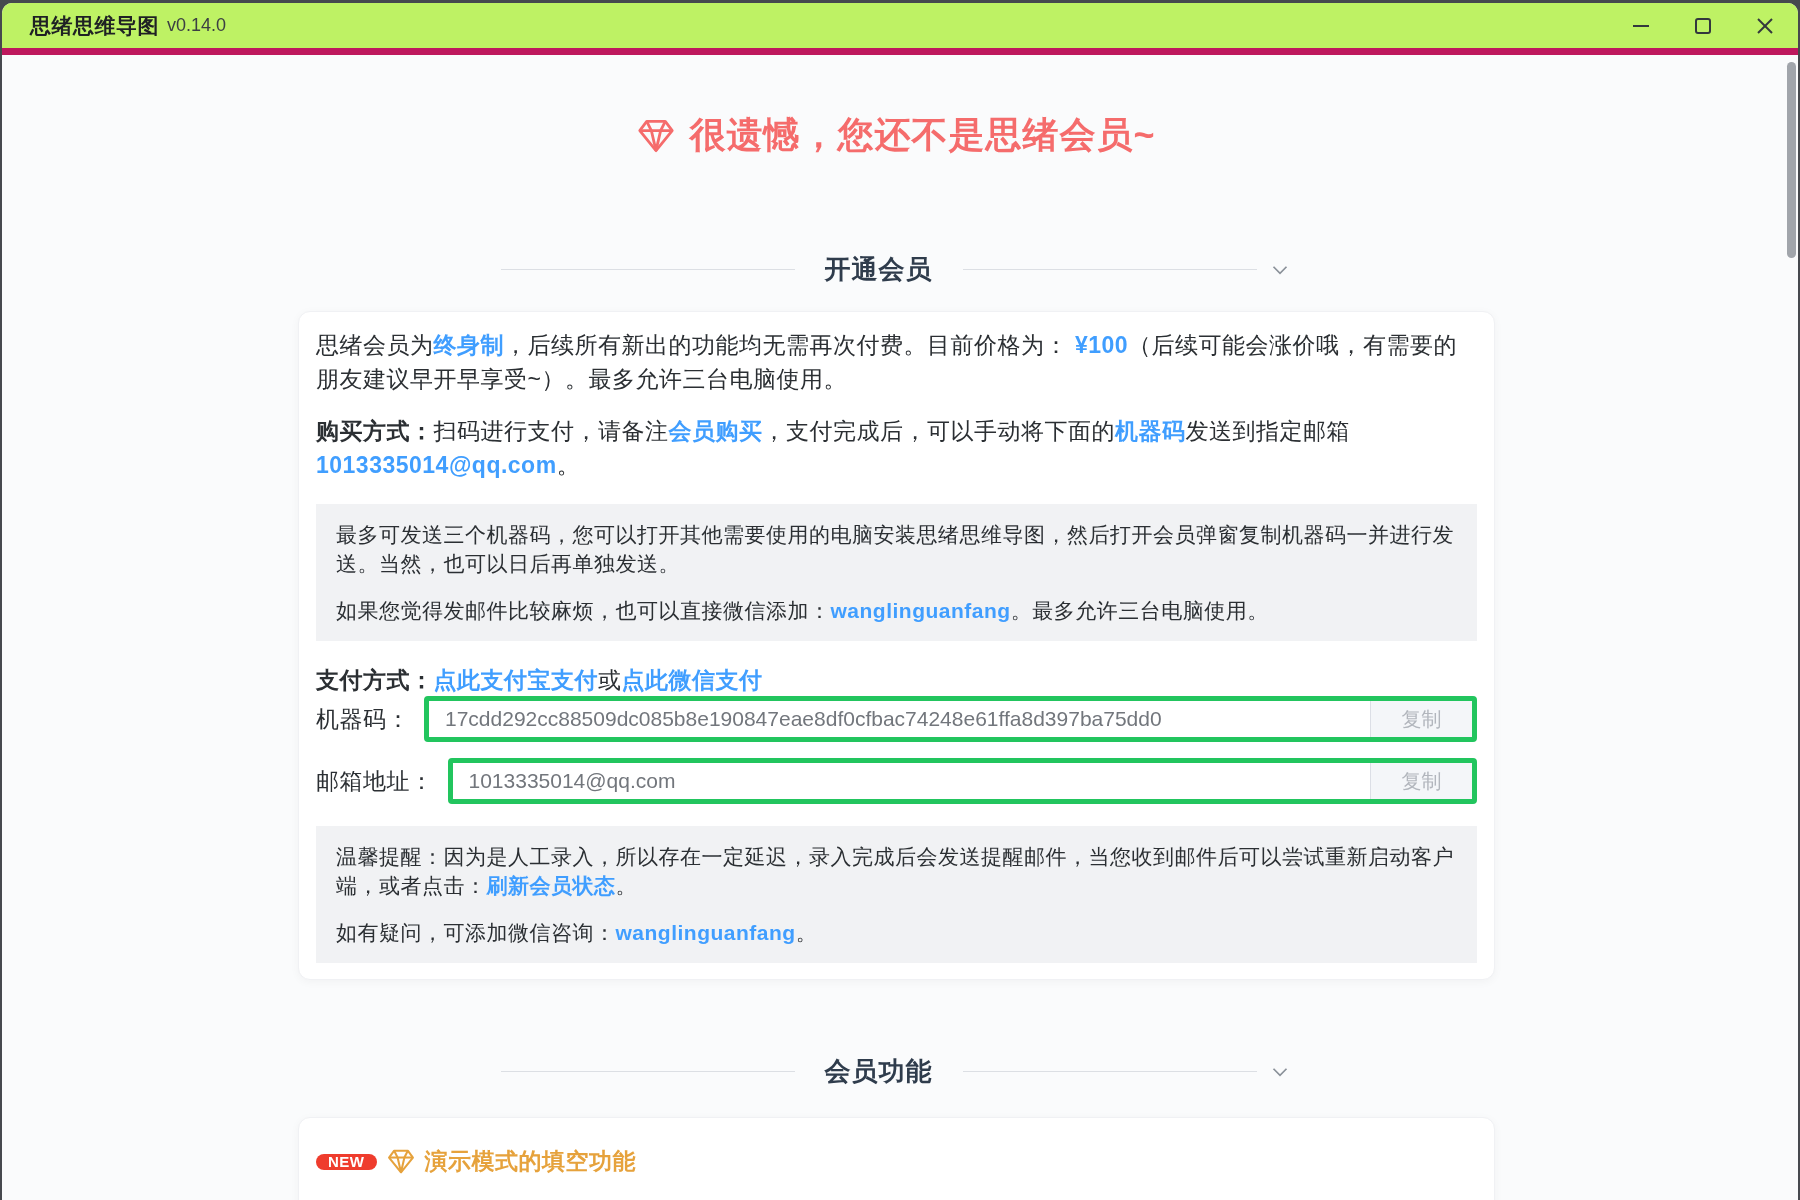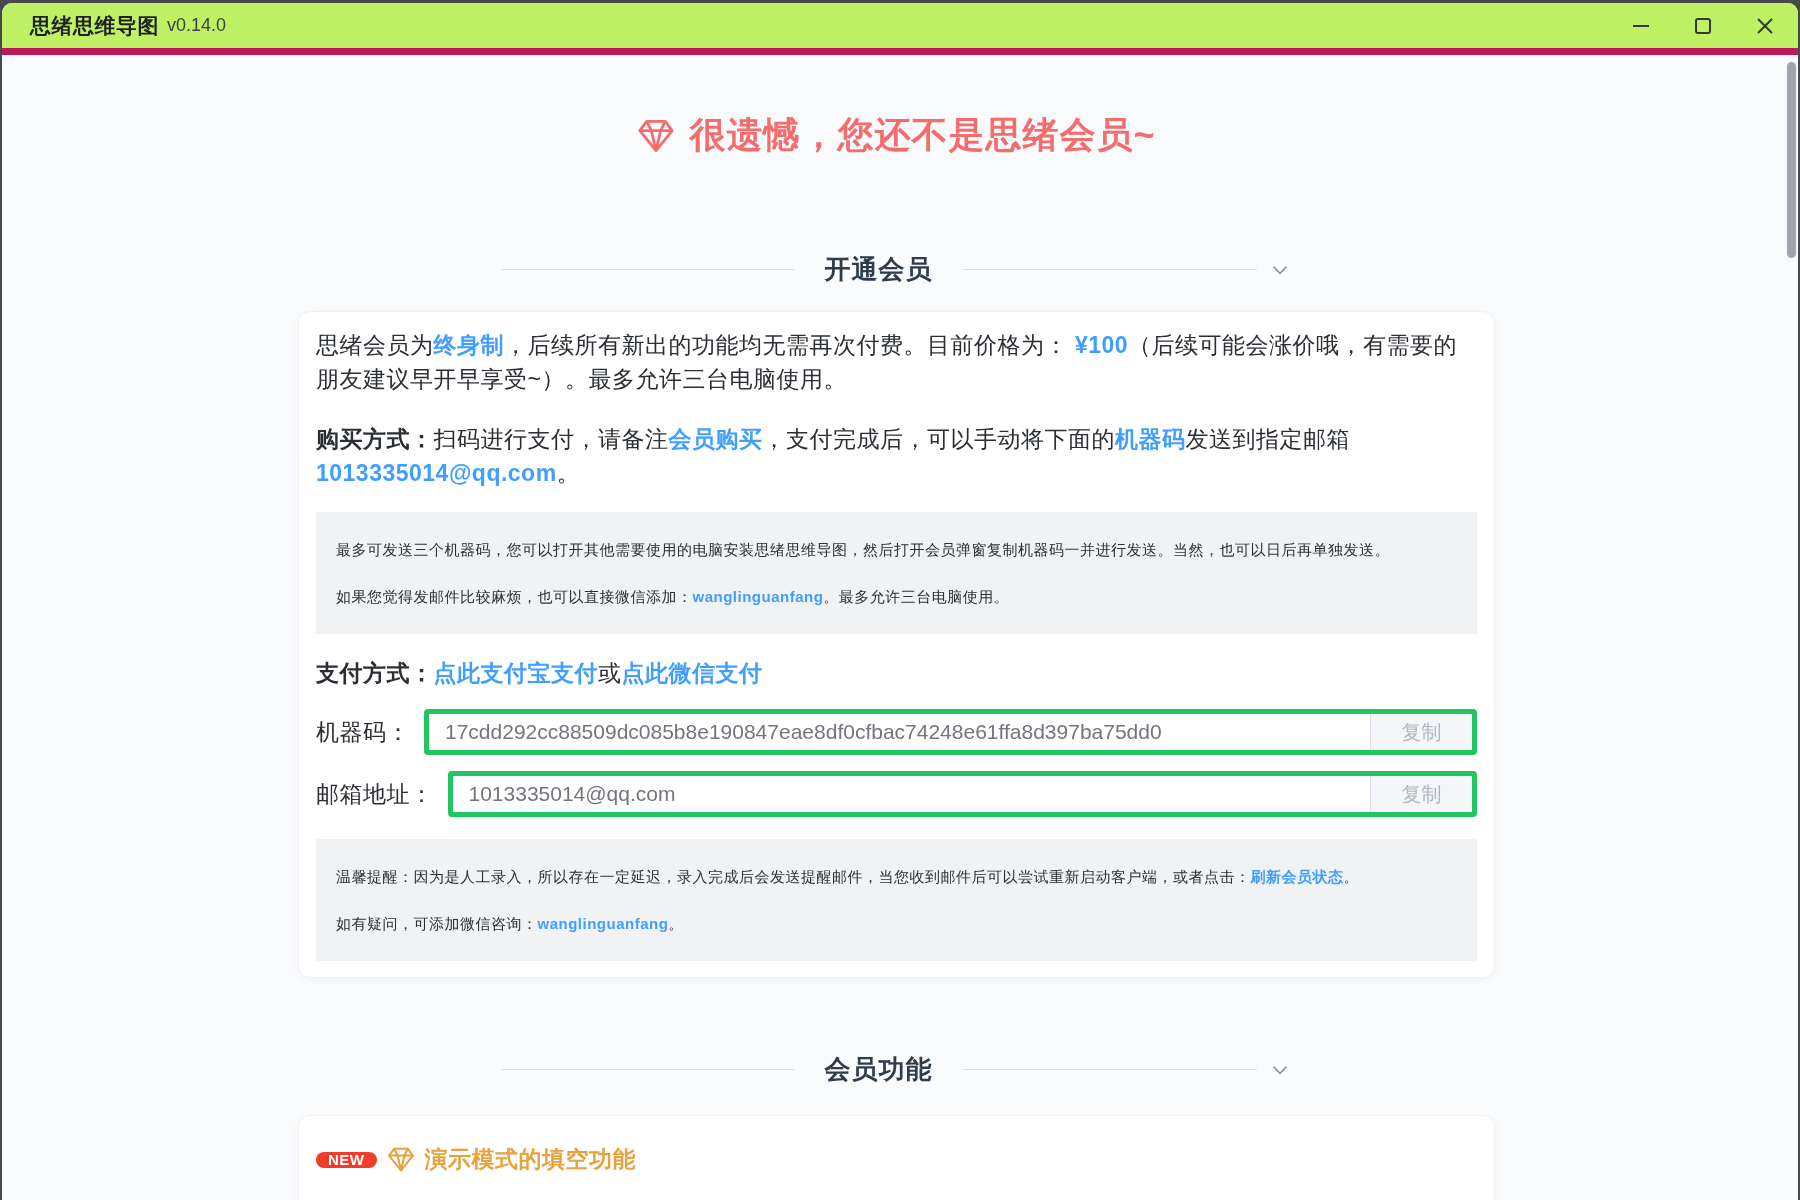--- a/index.html
+++ b/index.html
@@ -61,32 +61,32 @@
   .card {
     background:#ffffff;
     border:1px solid #f0f1f4;
     border-radius:12px;
     box-shadow:0 2px 10px rgba(0,0,0,0.04);
     margin-top:24px;
     padding:16px 17px;
     color:#2b2f33;
   }
   .para { font-size:23px; line-height:34px; letter-spacing:.5px; }
-  .para + .para { margin-top:26px; }
+  .para + .para { margin-top:18px; }
   .hl { color:#409eff; font-weight:700; }
   .bold { font-weight:700; }
   .link { cursor:pointer; }
   .note-box {
     background:#f1f2f4; border-radius:0;
-    margin-top:22px; padding:23px 20px;
-    font-size:15px; line-height:29px; letter-spacing:.5px;
+    margin-top:22px; padding:16px 20px;
+    font-size:21px; line-height:29px; letter-spacing:.5px;
   }
   .note-box p + p { margin-top:18px; }
   .pay-row { margin-top:24px; font-size:23px; letter-spacing:.5px; display:flex; align-items:center; }
-  .input-row { display:flex; align-items:center; margin-top:20px; gap:14px; }
+  .input-row { display:flex; align-items:center; gap:14px; }
   .input-row.email { margin-top:16px; }
   .input-label { font-size:23px; color:#2b2f33; white-space:nowrap; letter-spacing:.5px; }
   .input-group {
     flex:1; height:46px; display:flex;
     border:5px solid #22c55e; border-radius:4px;
     background:#fff; overflow:hidden;
   }
   .input-group input {
     flex:1; border:none; outline:none;
     font-family:"Liberation Sans","DejaVu Sans",sans-serif;

